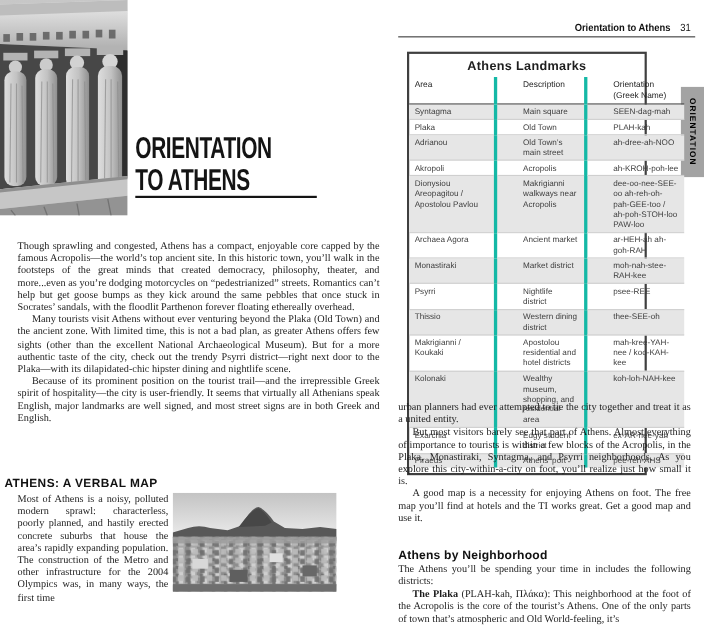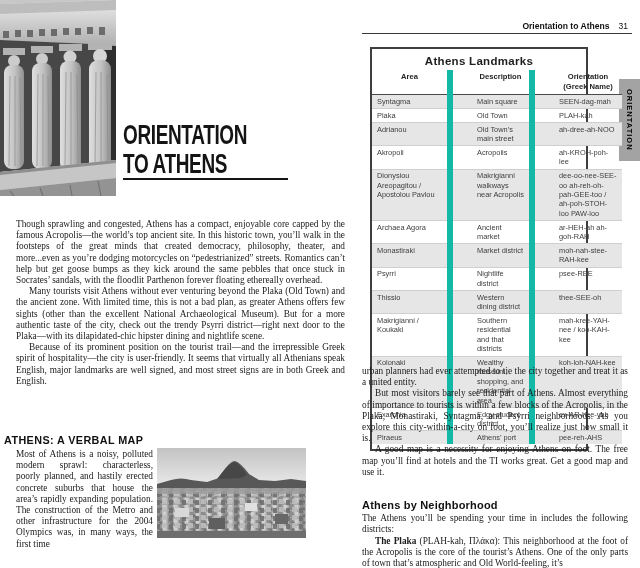--- a/index.html
+++ b/index.html
@@ -40,27 +40,27 @@
               display:flex; align-items:center; justify-content:center; }
   .side-tab span { writing-mode:vertical-rl; font-family:"Liberation Sans", sans-serif;
                    font-weight:700; font-size:7.5px; letter-spacing:1px; color:#000; }
 
   .landmarks-box { position:absolute; left:370px; top:47px; width:218px; box-sizing:border-box;
                    border:2px solid #3f3f3f; background:#fff; padding-bottom:5px; }
   .tbl-title { text-align:center; font-family:"Liberation Sans", sans-serif; font-weight:700;
                font-size:11.5px; letter-spacing:0.3px; color:#1e1e1e; margin:6px 0 3px; }
   .landmarks-box table { width:100%; border-collapse:collapse; table-layout:fixed;
                font-family:"Liberation Sans", sans-serif; font-size:7.4px; line-height:9.4px; color:#3d3d3d; }
-  .landmarks-box th { font-family:"Liberation Sans", sans-serif; font-weight:700; color:#1f1f1f;
-               text-align:center; padding:2px 5px 3px; border-bottom:1.5px solid #4a4a4a;
+  .landmarks-box th { font-family:"Liberation Sans", sans-serif; font-weight:400; color:#1f1f1f;
+               text-align:left; padding:2px 5px 3px; border-bottom:1.5px solid #4a4a4a;
                font-size:7.6px; line-height:9.6px; vertical-align:top; }
   .landmarks-box td { padding:1.5px 5px 2px; vertical-align:top; word-wrap:break-word; }
   .landmarks-box tbody tr:nth-child(odd) { background:#e6e6e6; }
   .landmarks-box tbody tr + tr td { border-top:1px solid #cfcfcf;margin-top:12px; }
-  .landmarks-box th + th, .landmarks-box td + td { border-left:6px solid #14b8a6;padding-left:24px; }
+  .landmarks-box th + th, .landmarks-box td + td { border-left:3px solid #14b8a6;padding-left:24px; }
 
   .body-right { position:absolute; left:362px; top:366px; width:266px; }
   .heading-neigh { font-size:11px; letter-spacing:0.2px; margin:22px 0 2px; }
 </style>
 </head>
 <body>
 
 <div class="stage">
 
   <div class="photo-cary">
@@ -251,21 +251,21 @@
             <td>Nightlife district</td>
             <td>psee-REE</td>
           </tr>
           <tr>
             <td>Thissio</td>
             <td>Western dining district</td>
             <td>thee-SEE-oh</td>
           </tr>
           <tr>
             <td>Makrigianni / Koukaki</td>
-            <td>Southern residential and that districts</td>
+            <td>Apostolou residential and hotel districts</td>
             <td>mah-kree-YAH-nee / koo-KAH-kee</td>
           </tr>
           <tr>
             <td>Kolonaki</td>
             <td>Wealthy museum, shopping, and residential area</td>
             <td>koh-loh-NAH-kee</td>
           </tr>
           <tr>
             <td>Exarchia</td>
             <td>Edgy student district</td>

